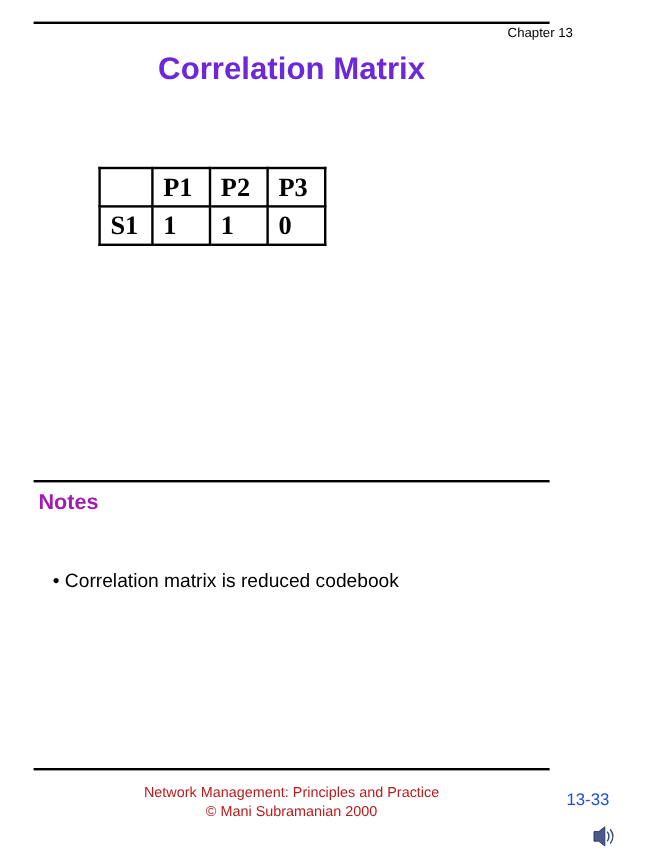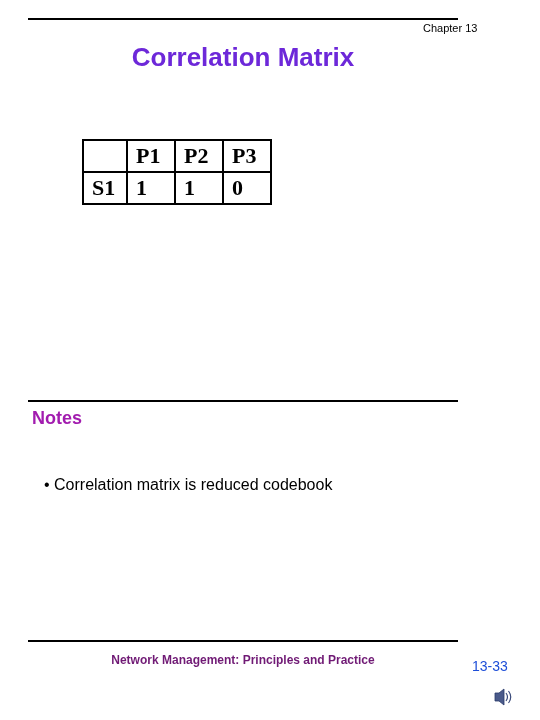--- a/index.html
+++ b/index.html
@@ -92,22 +92,21 @@
       background: #000;
     }
     .footer-text {
       position: absolute;
       top: 652px;
       left: 28px;
       width: 430px;
       text-align: center;
       font-size: 12px;
       line-height: 1.35;
-      color: #701a75;
-      font-weight: bold;
+      color: #b91c1c;
     }
     .page-number {
       position: absolute;
       top: 658px;
       left: 472px;
       font-size: 14px;
       color: #1d4ed8;
     }
     .speaker-icon {
       position: absolute;
@@ -141,20 +140,21 @@
 </tbody>
   </table>
 
 <div class="mid-rule"></div>
 <div class="notes-heading">Notes</div>
 <div class="notes-bullet">• Correlation matrix is reduced codebook</div>
 
 <div class="bottom-rule"></div>
 <div class="footer-text">
   <span>Network Management: Principles and Practice</span><br>
+  <span>©  Mani Subramanian 2000</span>
 </div>
 <div class="page-number">13-33</div>
 
 <div class="speaker-icon">
   <svg viewBox="0 0 22 18" width="22" height="18">
     <polygon points="1,5 5,5 10,1 10,17 5,13 1,13" fill="#4a5a8a" stroke="#2a3a6a" stroke-width="0.8"></polygon>
     <path d="M 12 5 Q 15 9 12 13" fill="none" stroke="#3a4a7a" stroke-width="1.2"></path>
     <path d="M 14.5 3 Q 19 9 14.5 15" fill="none" stroke="#3a4a7a" stroke-width="1.2"></path>
   </svg>
 </div>

